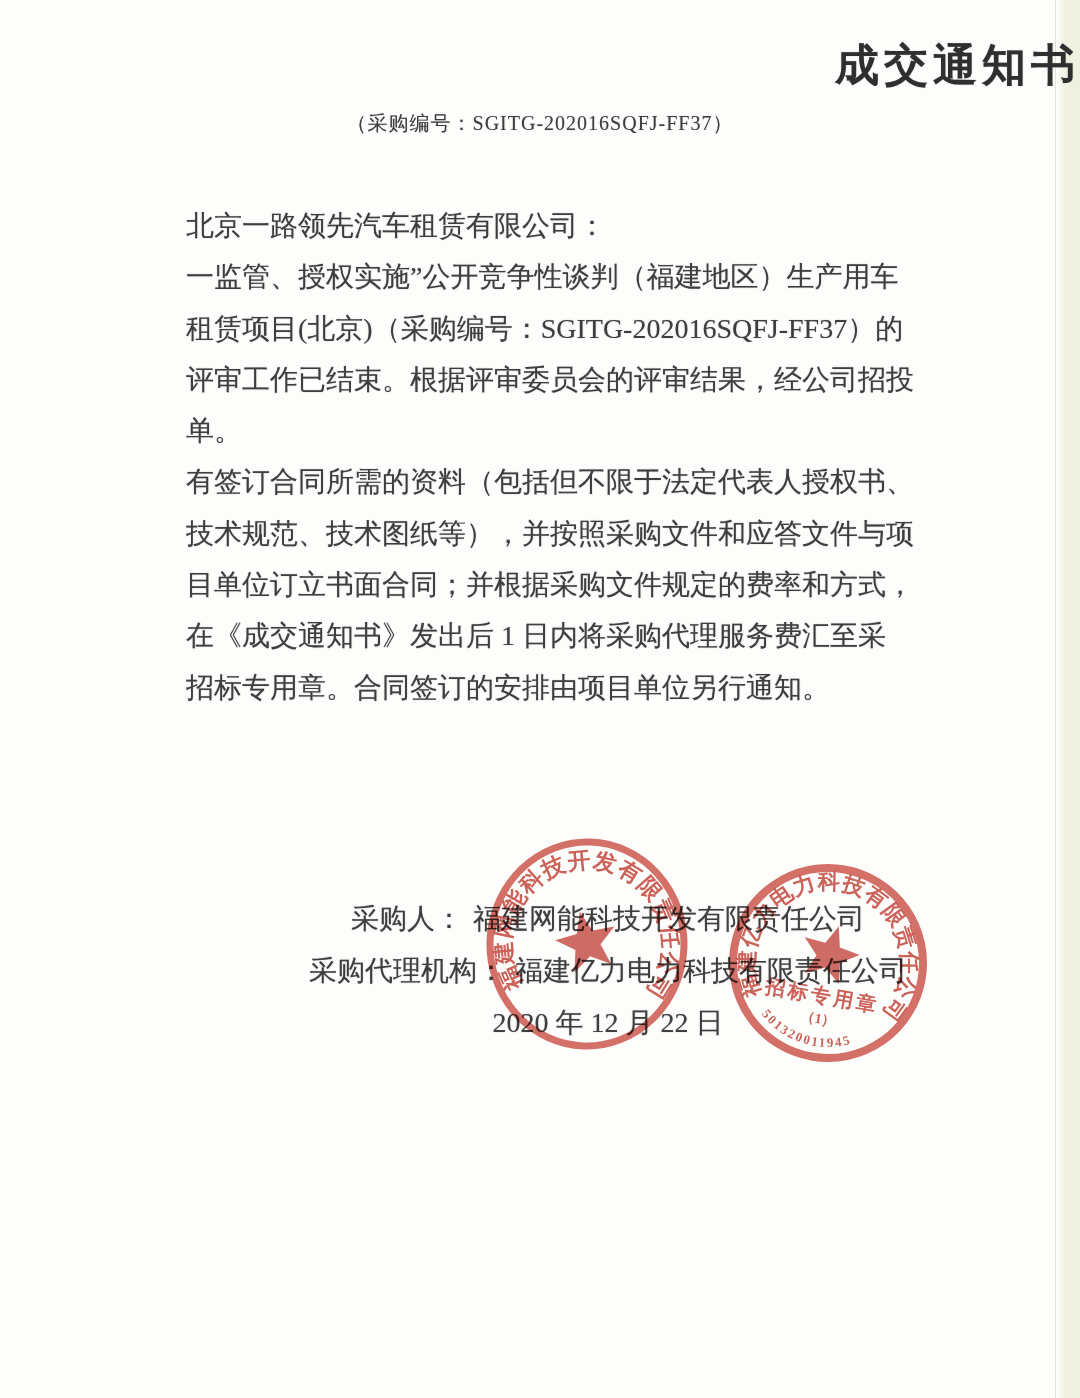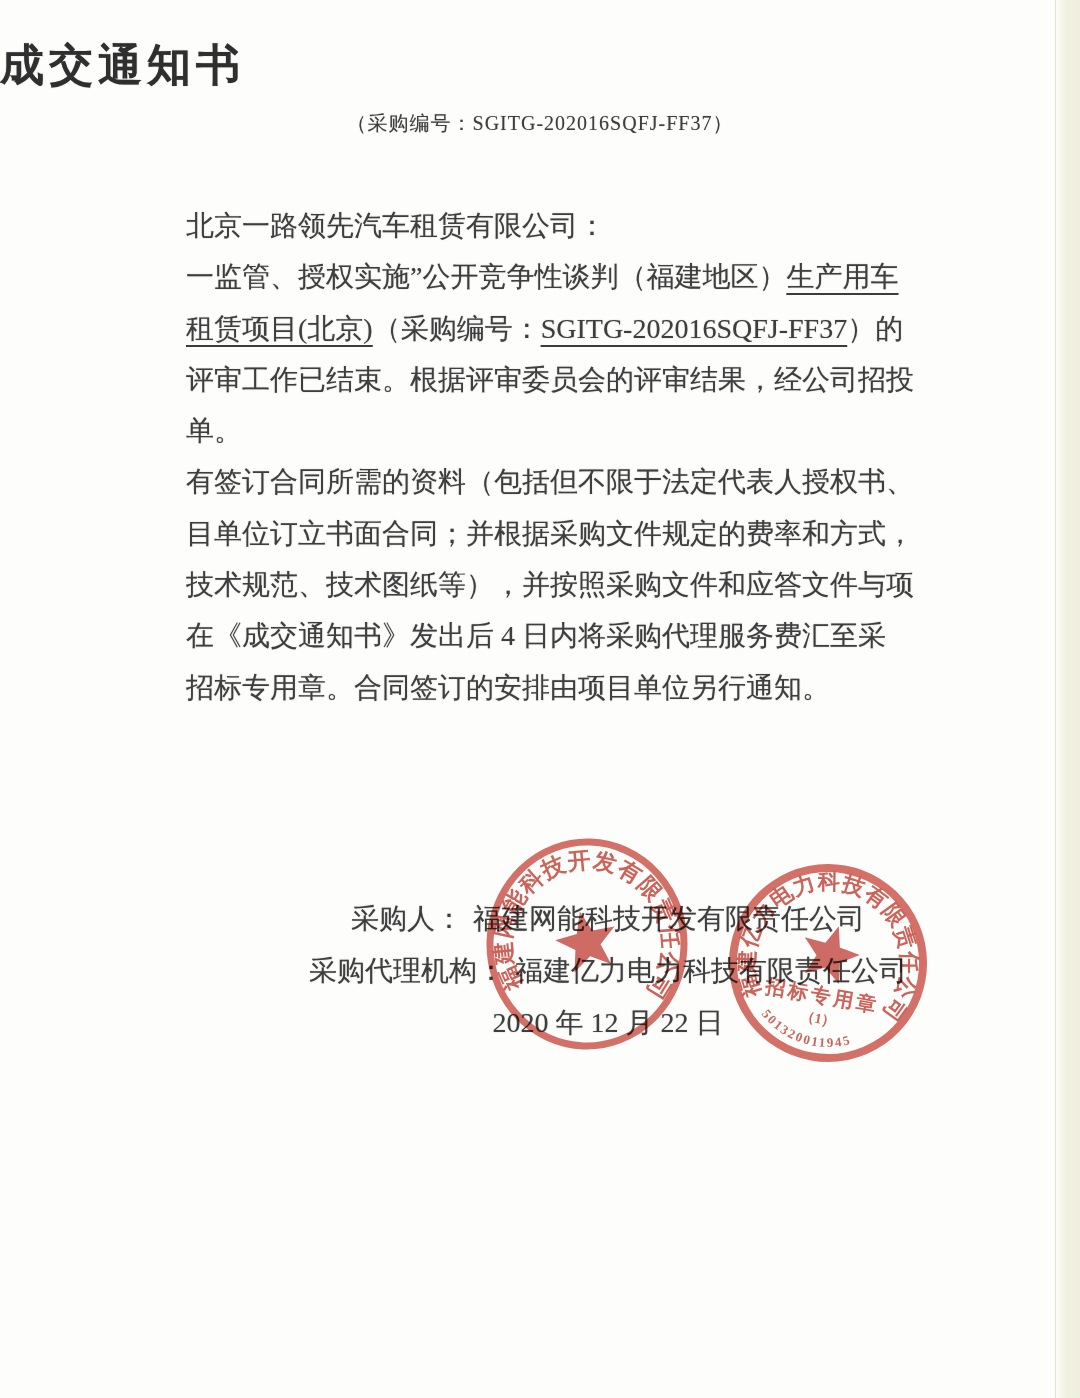--- a/index.html
+++ b/index.html
@@ -12,40 +12,39 @@
     color:#3e3e3e;
   }
   
   .scan-edge{
     position:absolute;right:0;top:0;width:24px;height:100%;
     background:linear-gradient(90deg, rgba(240,240,222,0) 0%, #f1f1e2 40%, #eef0df 100%);
     border-left:1px solid rgba(210,212,185,.45);
   }
   .title{
     position:absolute;top:36px;left:0;width:1080px;
-    text-align:left;
+    text-align:right;
     font-size:44px;font-weight:900;letter-spacing:5px;
     color:#2f2f2f;
     text-shadow:0 0 1px rgba(40,40,40,.55);
   }
   .subtitle{
     position:absolute;top:110px;left:0;width:1080px;
     text-align:center;
     font-size:20px;letter-spacing:1px;
     text-shadow:0 0 1px rgba(60,60,60,.4);
   }
   .body{
     position:absolute;left:186px;top:200px;width:736px;
     font-size:28px;
     text-shadow:0 0 1.2px rgba(70,70,70,.45);
   }
   .line{height:51.3px;line-height:51.3px;white-space:nowrap;}
   .indent{text-indent:56px;}
   .u{
-    text-decoration:underline;
     text-decoration-thickness:2px;
     text-underline-offset:7px;
     text-decoration-color:#3c3c3c;
     margin-top:16px;
   }
   .sig{
     position:absolute;right:173px;top:893px;
     text-align:center;
     font-size:28px;line-height:52px;
     text-shadow:0 0 1.2px rgba(70,70,70,.45);
@@ -76,23 +75,23 @@
 
   <div class="body">
     <div class="line">北京一路领先汽车租赁有限公司：</div>
 
     <div class="line"><span>一监管、授权实施”公开竞争性谈判（福建地区）</span><span class="u">生产用车</span></div>
     <div class="line"><span class="u">租赁项目(北京)</span><span>（采购编号：</span><span class="u">SGITG-202016SQFJ-FF37</span><span>）的</span></div>
     <div class="line">评审工作已结束。根据评审委员会的评审结果，经公司招投</div>
     <div class="line">单。</div>
 
     <div class="line">有签订合同所需的资料（包括但不限于法定代表人授权书、</div>
+    <div class="line">技术规范、技术图纸等），并按照采购文件和应答文件与项</div>
     <div class="line">目单位订立书面合同；并根据采购文件规定的费率和方式，</div>
-    <div class="line">技术规范、技术图纸等），并按照采购文件和应答文件与项</div>
-    <div class="line">在《成交通知书》发出后 4 日内将采购代理服务费汇至采</div>
+    <div class="line">在《成交通知书》发出后 1 日内将采购代理服务费汇至采</div>
     <div class="line">招标专用章。合同签订的安排由项目单位另行通知。</div>
   </div>
 
   <div class="sig">
     <div><span>采购人：</span><span class="name">福建网能科技开发有限责任公司</span></div>
     <div><span>采购代理机构：</span><span class="name">福建亿力电力科技有限责任公司</span></div>
     <div>2020 年 12 月 22 日</div>
   </div>
 
   <svg class="seal seal-left" width="230" height="230" viewBox="0 0 230 230">

